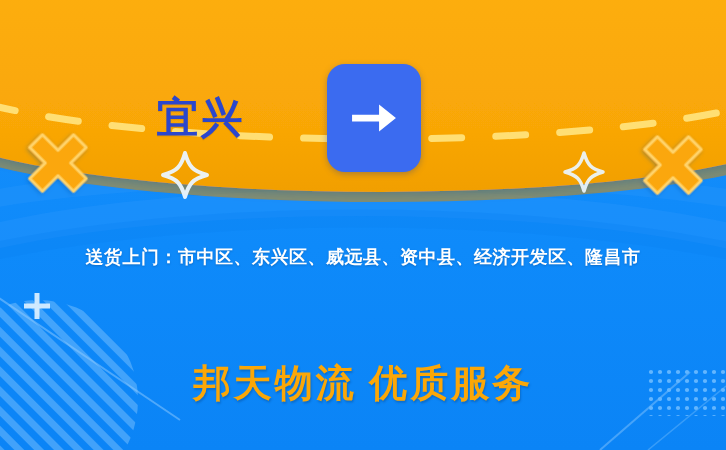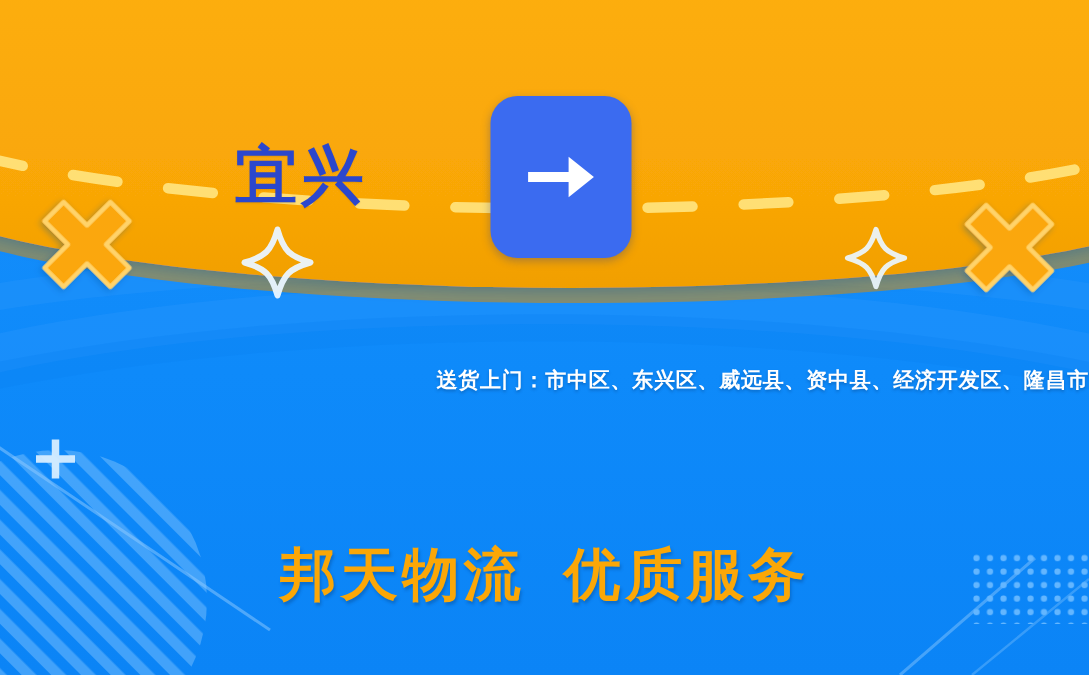--- a/index.html
+++ b/index.html
@@ -60,44 +60,44 @@
     flex: none;
   }
   .arrow-box svg { display: block; }
 
   
   .delivery-line {
     position: absolute;
     left: 0;
     top: 245px;
     width: 726px;
-    text-align: right;
+    text-align: center;
     z-index: 20;
-    font-size: 14px;
+    font-size: 18px;
     font-weight: 700;
     color: #FFFFFF;
     letter-spacing: 0.5px;
     font-family: "Liberation Serif", "DejaVu Serif", serif;
     text-shadow: 0 1px 2px rgba(0,40,90,0.30);
     white-space: nowrap;
   }
 
   
   .slogan {
     position: absolute;
     left: 0;
     top: 358px;
     width: 726px;
     text-align: center;
     z-index: 20;
     font-size: 38px;
     font-weight: 700;
     color: #FBA707;
     letter-spacing: 3px;
-    font-family: Liberation Mono, monospace;
+    font-family: Liberation Serif, serif;
     text-shadow: 1px 2px 2px rgba(0,40,90,0.25);
     white-space: nowrap;
   }
 
   
   .deco { z-index: 5; pointer-events: none; }
   .band { z-index: 10; pointer-events: none; }
 </style>
 </head>
 <body>

